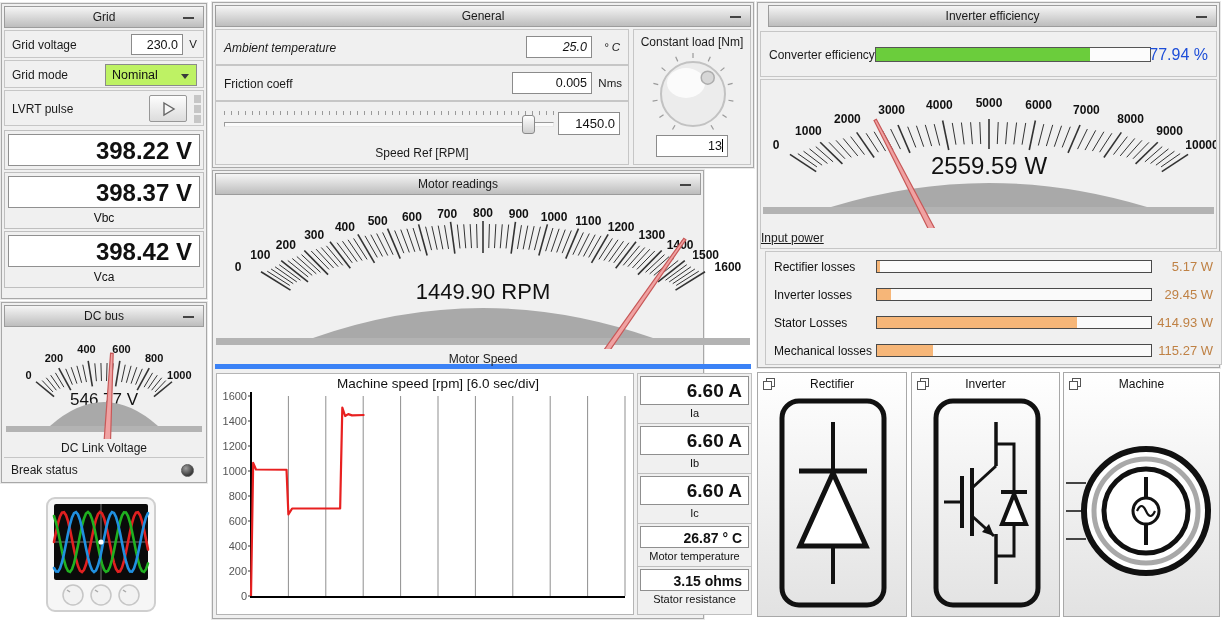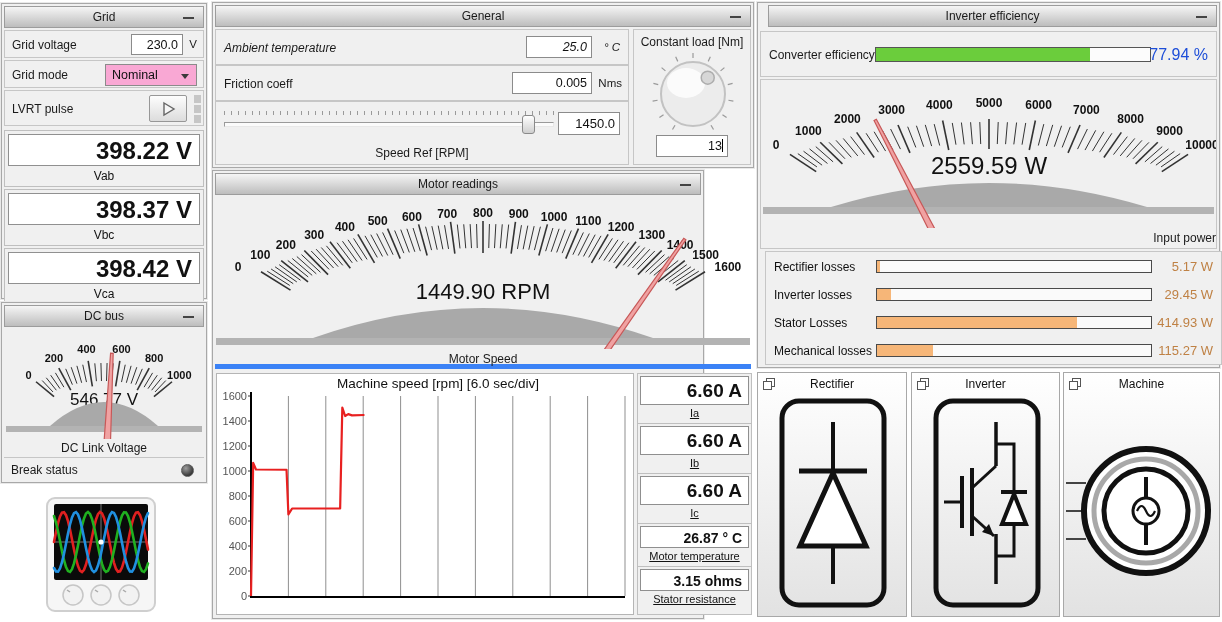--- a/index.html
+++ b/index.html
@@ -19,21 +19,21 @@
   .inbox { position:absolute; background:#fff; border:1px solid #8b8b8b;
     font-size:12.5px; text-align:right; padding:3px 4px 0 0; }
   .unit { position:absolute; font-size:11.5px; color:#1a1a1a; }
 
   
   .disp { margin:2px; border:1px solid #bfbfbf; background:#f0f0f0; }
   .disp-val { margin:3px; height:32px; background:#fff; border:1px solid #909090;
     font-size:24px; font-weight:bold; text-align:right; padding:2px 7px 0 0; }
   .disp-lab { text-align:center; font-size:12px; height:17px; }
 
-  .select { position:absolute; background:#f9a8d4; border:1px solid #8b8b8b;
+  .select { position:absolute; background:#bef264; border:1px solid #8b8b8b;
     font-size:12.5px; padding:3px 0 0 6px; }
   .select .arr { position:absolute; right:7px; top:9px; width:0; height:0;
     border-left:4px solid transparent; border-right:4px solid transparent;
     border-top:5px solid #3a3a3a; }
 
   .btn3d { position:absolute; background:linear-gradient(#fdfdfd,#dcdcdc);
     border:1px solid #979797; border-radius:2px;
     display:flex; align-items:center; justify-content:center; }
   .strip { position:absolute; right:1px; top:2px; bottom:2px; width:9px; }
   .strip i { display:block; width:7px; height:8px; background:#c6c6c6; margin:2px 0 0 1px; }
@@ -53,21 +53,21 @@
   
   .caret { display:inline-block; width:1px; height:13px; background:#000; vertical-align:-2px; }
 
   
   .chartbox { position:absolute; background:#fff; border:1px solid #b5b5b5; }
   .readcol { position:absolute; border:1px solid #bfbfbf; background:#f0f0f0; }
   .rblock { border-bottom:1px solid #bfbfbf; }
   .rb-val { margin:2px; height:29px; background:#fff; border:1px solid #8f8f8f;
     font-size:19px; font-weight:bold; text-align:right; padding:3px 6px 0 0; }
   .rb-val.small { height:22px; font-size:14px; padding-top:3px; }
-  .rb-lab { text-align:center; font-size:11px; height:16px;text-decoration:underline; }
+  .rb-lab { text-align:center; font-size:11px; height:16px; }
 
   
   .bar { position:absolute; height:15px; border:1px solid #555; background:#fcfcfc; }
   .bar .fill { position:absolute; left:0; top:0; bottom:0; background:#6bcd3c; }
   .loss-row { position:absolute; left:0; width:100%; height:28px; }
   .loss-lab { position:absolute; left:8px; top:7px; font-size:12px; }
   .loss-bar { position:absolute; left:110px; top:7px; width:276px; height:13px;
     border:1px solid #4a4a4a; background:#fafafa; }
   .loss-bar .fill { position:absolute; left:0; top:0; bottom:0; background:#f6b678; }
   .loss-val { position:absolute; right:8px; top:6px; font-size:13px; color:#bf8144; }
@@ -110,21 +110,20 @@
     </div>
     <div class="strip">
         <i></i>
         <i></i>
         <i></i>
       </div>
   </div>
   <div style="position:absolute;left:0;top:124px;width:100%;">
     <div class="disp">
       <div class="disp-val">398.22 V</div>
-      <div class="disp-lab">Vab</div>
     </div>
     <div class="disp">
       <div class="disp-val">398.37 V</div>
       <div class="disp-lab">Vbc</div>
     </div>
     <div class="disp">
       <div class="disp-val">398.42 V</div>
       <div class="disp-lab">Vca</div>
     </div>
   </div>
@@ -489,21 +488,21 @@
         <text x="277.61033879790165" y="28.818908838681267" text-anchor="middle" font-size="12" font-weight="bold" fill="#111" font-family="Liberation Sans, sans-serif">6000</text>
         <text x="325.39771428813714" y="34.208798397888046" text-anchor="middle" font-size="12" font-weight="bold" fill="#111" font-family="Liberation Sans, sans-serif">7000</text>
         <text x="369.606149103907" y="42.97161377340302" text-anchor="middle" font-size="12" font-weight="bold" fill="#111" font-family="Liberation Sans, sans-serif">8000</text>
         <text x="408.6111763193393" y="54.78535976647353" text-anchor="middle" font-size="12" font-weight="bold" fill="#111" font-family="Liberation Sans, sans-serif">9000</text>
         <text x="440.97953151513786" y="69.21593280124642" text-anchor="middle" font-size="12" font-weight="bold" fill="#111" font-family="Liberation Sans, sans-serif">10000</text>
         <text x="228" y="94" text-anchor="middle" font-size="24" fill="#111" font-family="Liberation Sans, sans-serif">2559.59 W</text>
         <path d="M 70 127 Q 228 79 386 127 Z" fill="#a9a9a9"></path>
         <rect x="2" y="127" width="451" height="7" fill="#b3b3b3"></rect>
         <polygon points="115.35892871058705,39.317275870290906 113.0493848955118,40.51143137366878 210.61369726893668,235.5187428631711 218.07530036379518,231.6607020061041" fill="#f0a2a2" stroke="#c75858" stroke-width="1.2"></polygon>
       </svg>
-    <div class="lbl" style="position:absolute;bottom:3px;width:100%;text-align:right;">Input power</div>
+    <div class="lbl" style="position:absolute;bottom:3px;width:100%;text-align:left;text-decoration:underline;">Input power</div>
   </div>
   <div class="row-box" style="left:7px;top:248px;width:457px;height:114px;">
     <div class="loss-row" style="top:1px;">
       <span class="loss-lab">Rectifier losses</span>
       <div class="loss-bar">
           <div class="fill" style="width: 1%; background: rgb(246, 182, 120);"></div>
         </div>
       <span class="loss-val" style="color: rgb(191, 129, 68);">5.17 W</span>
     </div>
     <div class="loss-row" style="top:29px;">

